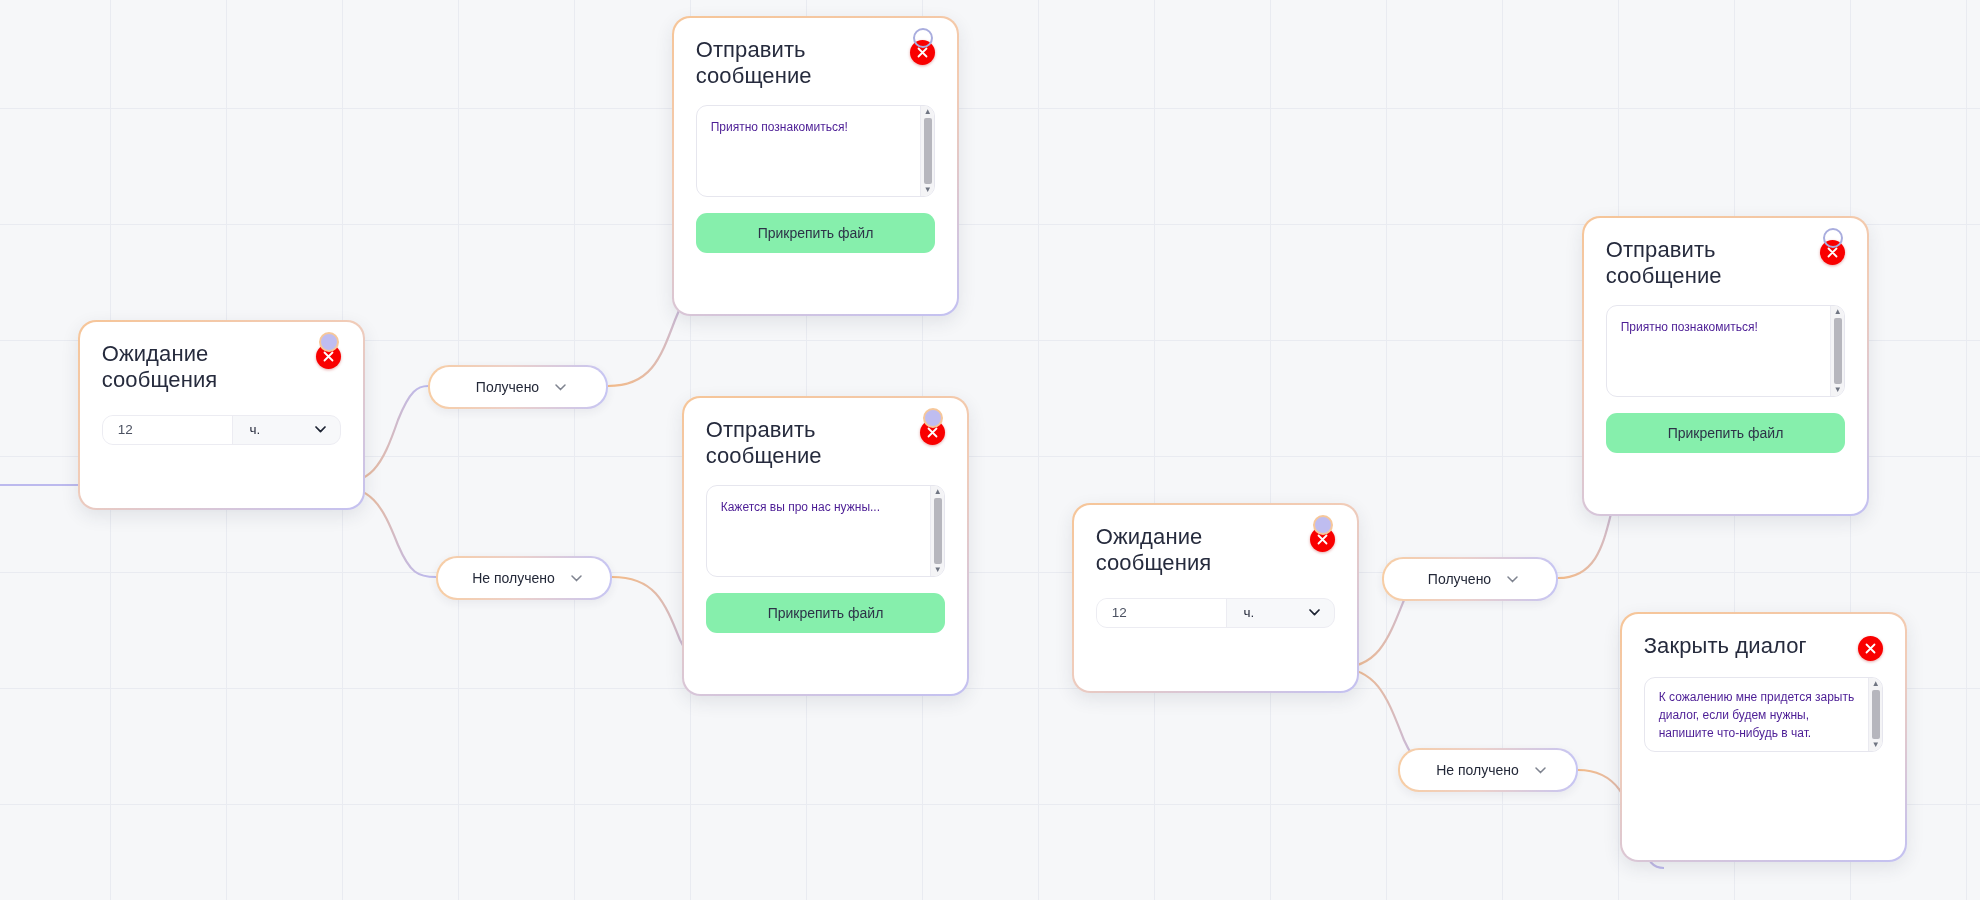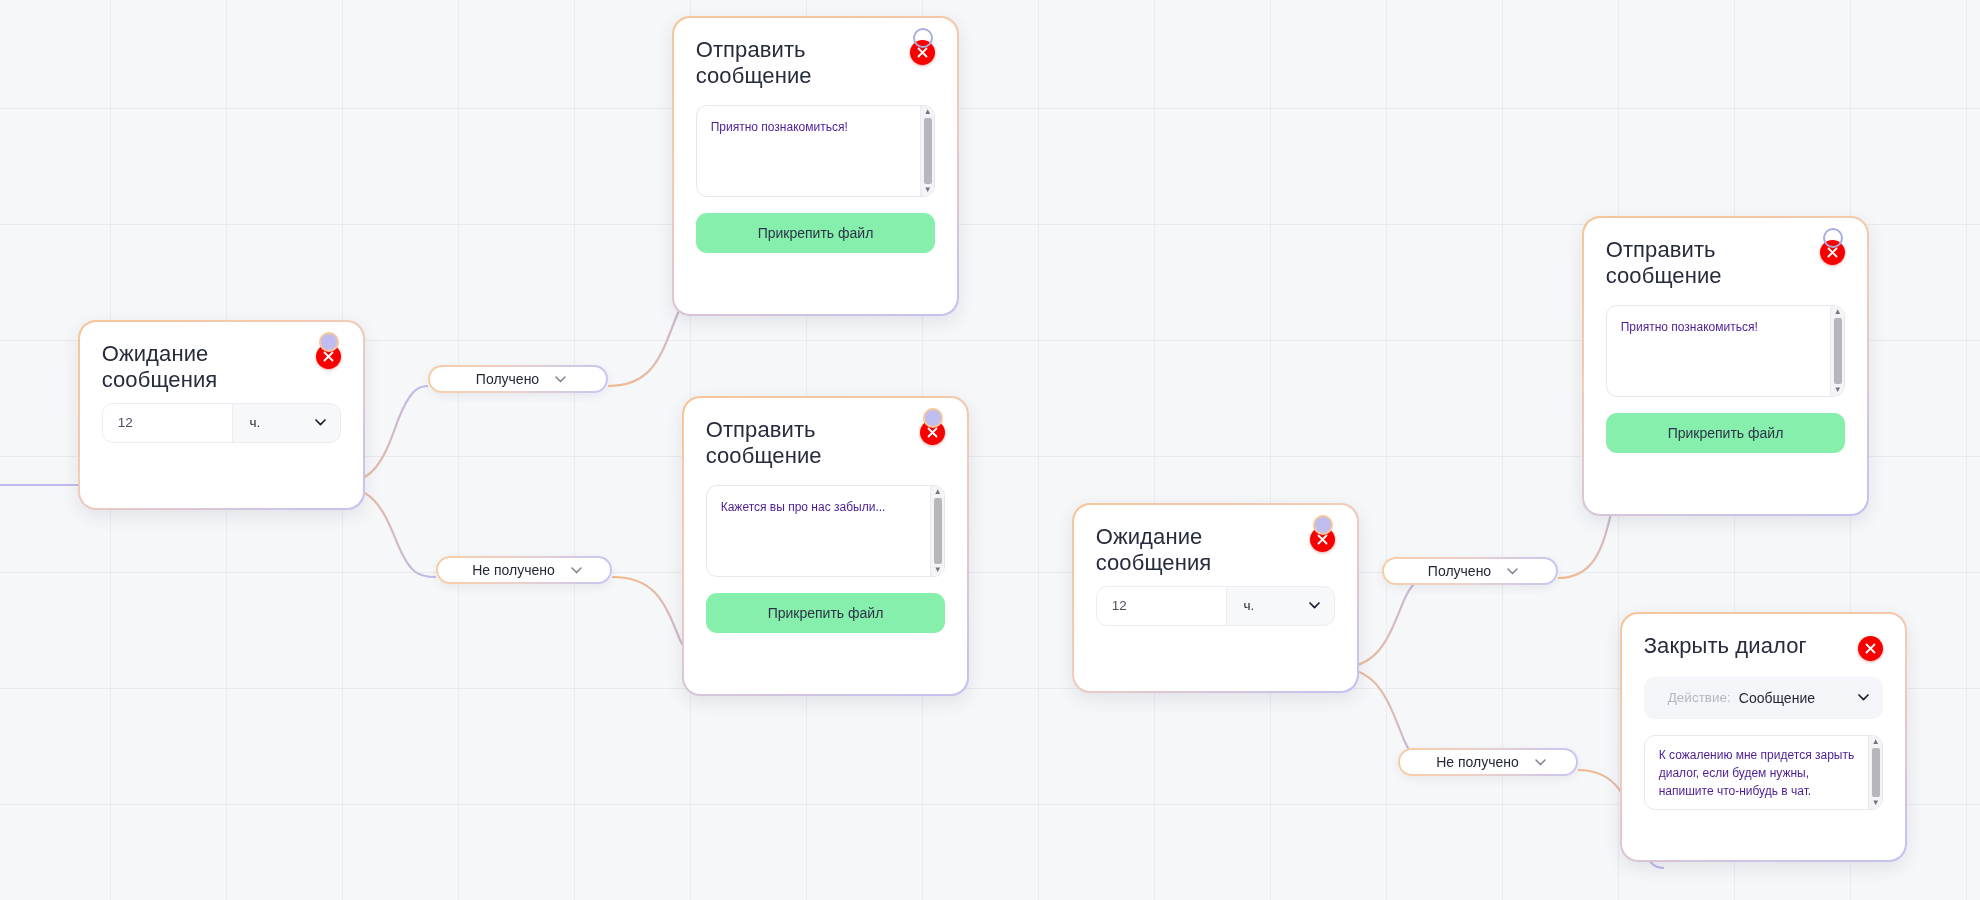--- a/index.html
+++ b/index.html
@@ -92,22 +92,22 @@
     height: 40px;
     border-radius: 11px;
     background: #86efac;
     display: flex; align-items: center; justify-content: center;
     font-size: 14px; color: #2d3348;
     cursor: pointer;
   }
 
   
   .wait-row {
-    margin-top: 10px;
-    height: 40px;
+    margin-top: 22px;
+    height: 30px;
     border-radius: 11px;
     display: flex;
     overflow: hidden;
     border: 1px solid #ececf2;
     background: #f7f8fa;
   }
   .wait-num {
     flex: 1 1 55%;
     background: #fff;
     display: flex; align-items: center;
@@ -157,21 +157,21 @@
   }
   .port.empty { background: transparent; border-color: #a9adde; }
   .port.orange { border-color: #f6c79a; }
   .port.left  { left: 24px; }
   .port.right { right: 24px; }
 
   
   .chip {
     position: absolute;
     z-index: 3;
-    height: 28px;
+    height: 44px;
     border-radius: 21px;
     padding: 1.6px;
     box-shadow: 0 3px 10px rgba(40,45,70,.07);
     background: linear-gradient(90deg, #f7cda4 0%, #edd0c8 45%, #c6c5f3 100%);
   }
   .chip-inner {
     height: 100%;
     border-radius: 19.5px;
     background: #fff;
     display: flex; align-items: center; justify-content: center;
@@ -313,21 +313,21 @@
       <div class="node-body">
         <div class="node-head">
           <div class="node-title">Отправить сообщение</div>
           <div class="close-btn">
             <svg width="11" height="11" viewBox="0 0 11 11">
                 <path d="M1.5 1.5 L9.5 9.5 M9.5 1.5 L1.5 9.5" stroke="#fff" stroke-width="1.8" stroke-linecap="round"></path>
               </svg>
           </div>
         </div>
         <div class="ta-wrap" style="height:92px;">
-          <div class="ta-text">Кажется вы про нас забыли...</div>
+          <div class="ta-text">Кажется вы про нас нужны...</div>
           <div class="scrollbar">
             <div class="sb-arrow">▲</div>
             <div class="sb-thumb"></div>
             <div class="sb-arrow">▼</div>
           </div>
         </div>
         <div class="attach-btn">Прикрепить файл</div>
       </div>
       <div class="node-foot">
         <div class="port left"></div>
@@ -417,27 +417,20 @@
     <div class="node-inner">
       <div class="node-body">
         <div class="node-head">
           <div class="node-title" style="max-width:210px;">Закрыть диалог</div>
           <div class="close-btn">
             <svg width="11" height="11" viewBox="0 0 11 11">
                 <path d="M1.5 1.5 L9.5 9.5 M9.5 1.5 L1.5 9.5" stroke="#fff" stroke-width="1.8" stroke-linecap="round"></path>
               </svg>
           </div>
         </div>
-        <div class="action-row">
-          <span class="action-label">Действие:</span>
-          <span class="action-value">Сообщение</span>
-          <svg class="chev" viewBox="0 0 11 7">
-              <path d="M1 1 L5.5 5.6 L10 1" stroke="#1e2433" stroke-width="1.7" fill="none" stroke-linecap="round" stroke-linejoin="round"></path>
-            </svg>
-        </div>
         <div class="ta-wrap" style="height:75px;">
           <div class="ta-text" style="padding-top:10px;">К сожалению мне придется зарыть диалог, если будем нужны, напишите что-нибудь в чат.</div>
           <div class="scrollbar">
             <div class="sb-arrow">▲</div>
             <div class="sb-thumb"></div>
             <div class="sb-arrow">▼</div>
           </div>
         </div>
       </div>
       <div class="node-foot">

